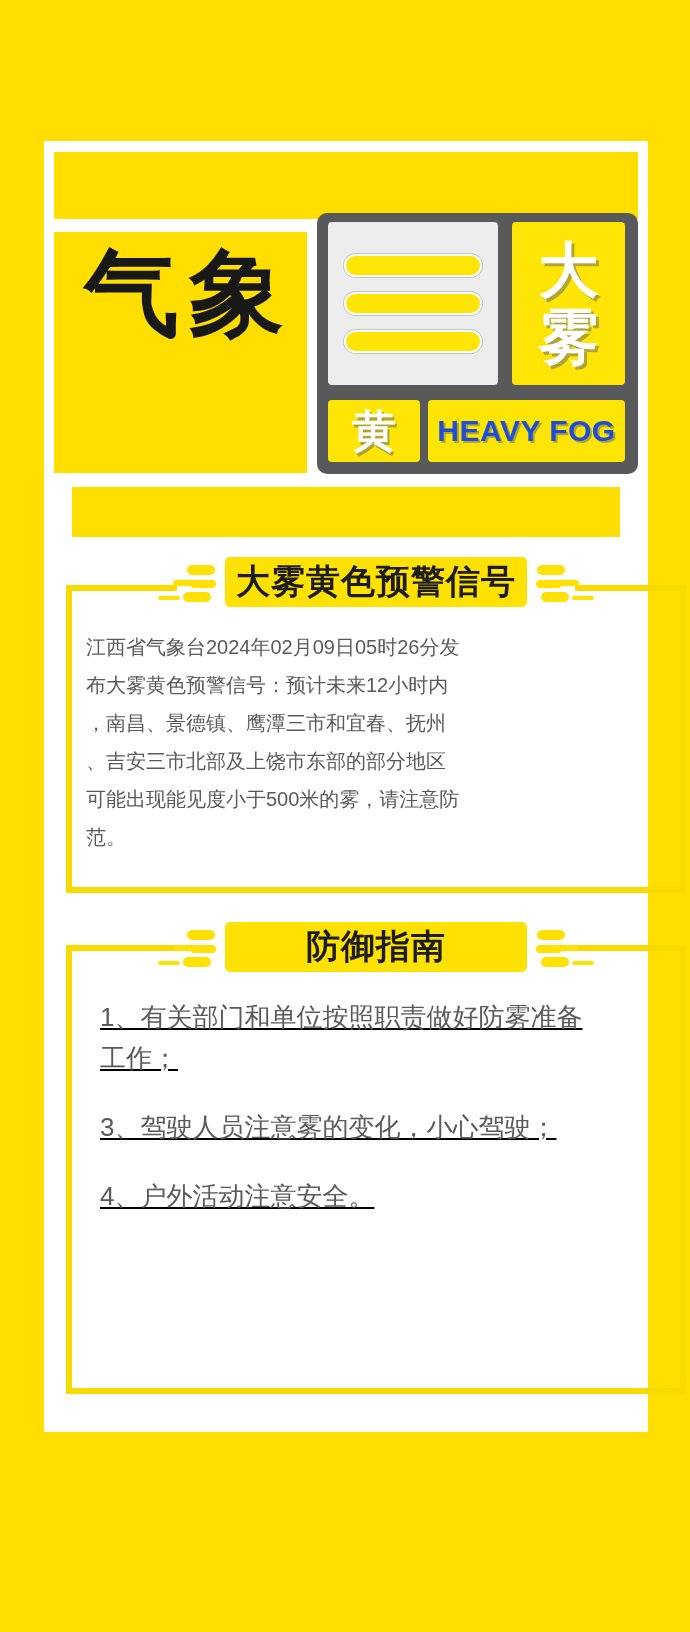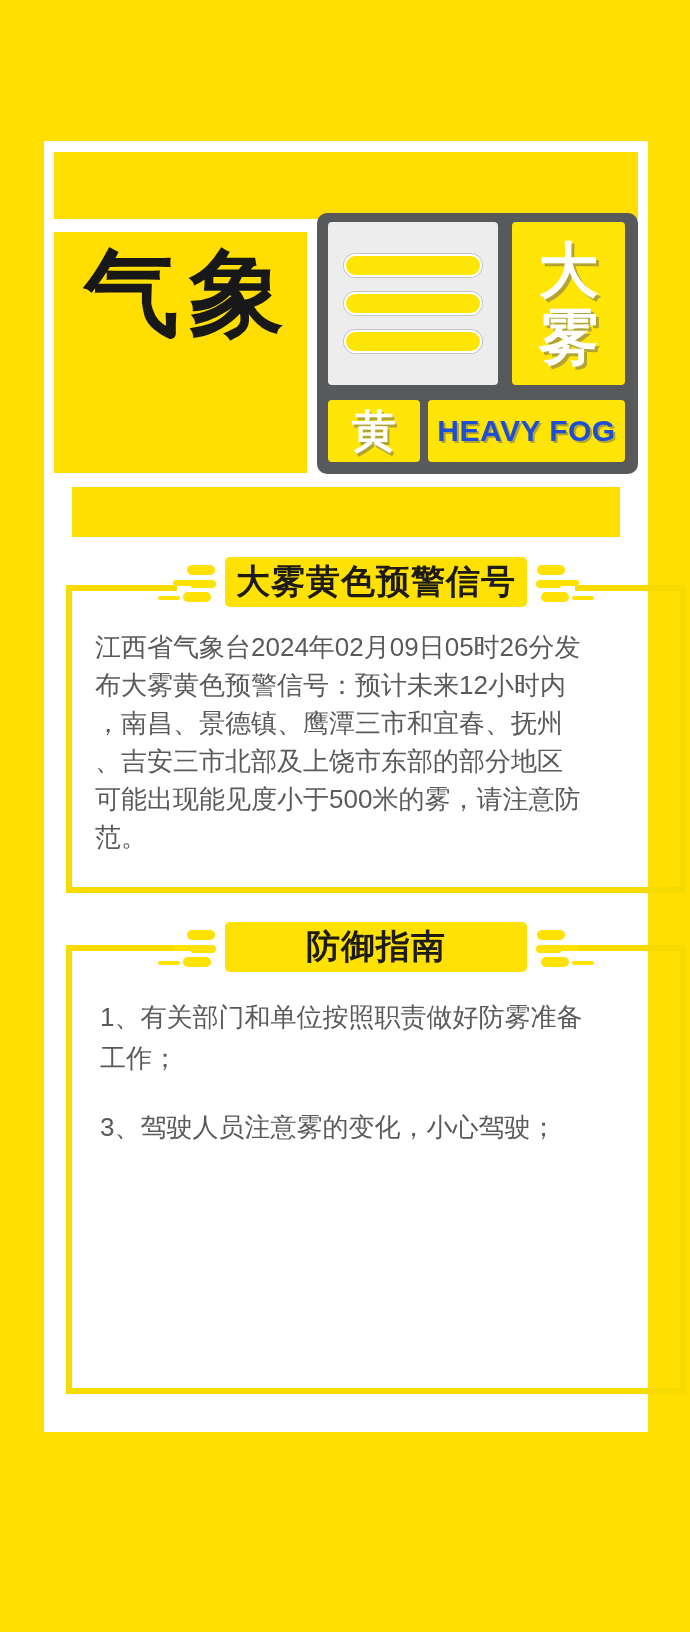--- a/index.html
+++ b/index.html
@@ -43,21 +43,21 @@
     text-shadow:2px 2px 0 rgba(99,100,95,.5);
   }
   
   .leg{position:absolute;top:487px;width:28px;height:50px;background:#ffffff;}
   .leg-left{left:44px;}
   .leg-right{left:620px;}
   
   .card{position:absolute;left:44px;top:537px;width:604px;height:895px;background:#ffffff;}
   .sec{position:absolute;left:22px;width:620px;border:6px solid #F6DA00;box-sizing:border-box;}
   .sec1{top:48px;height:308px;}
-  .sec2{top:408px;height:449px;}
+  .sec2{top:408px;height:449px;text-decoration:underline;}
   .border-mask{
     position:absolute;top:-7px;left:50%;transform:translateX(-50%);
     width:398px;height:9px;background:#ffffff;
   }
   .sec-head{
     position:absolute;left:50%;transform:translateX(-50%);
     width:302px;height:50px;background:#FFE103;border-radius:5px;margin:0;
     display:flex;align-items:center;justify-content:center;
     font-size:34px;font-weight:900;color:#1d1b16;letter-spacing:1px;white-space:nowrap;
   }
@@ -68,21 +68,21 @@
     width:28px;height:10px;border-radius:6px;background:#FFE103;
     box-shadow:-16px 13px 0 -2px #FFE103, 2px 14px 0 -1px #FFE103,
                -4px 27px 0 0 #FFE103, -32px 28px 0 -3px #FFE103;
   }
   .sec-head::after{
     content:"";position:absolute;left:100%;margin-left:10px;top:8px;
     width:28px;height:10px;border-radius:6px;background:#FFE103;
     box-shadow:16px 13px 0 -2px #FFE103, -2px 14px 0 -1px #FFE103,
                4px 27px 0 0 #FFE103, 32px 28px 0 -3px #FFE103;
   }
-  .body{padding:37px 20px 0 23px;font-size:26px;line-height:38px;color:#595A5C;}
+  .body{padding:37px 20px 0 14px;font-size:20px;line-height:38px;color:#595A5C;}
   .items{padding:46px 18px 0 28px;font-size:26px;line-height:41px;color:#595A5C;}
   .item{margin-bottom:28px;}
   .bline{white-space:nowrap;}
 </style>
 </head>
 <body>
 
 <div class="page">
 
   <header class="banner">
@@ -132,17 +132,20 @@
         <span>防御指南</span>
       </h2>
       <div class="items">
         <div class="item">
           <div class="bline">1、有关部门和单位按照职责做好防雾准备</div>
           <div class="bline">工作；</div>
         </div>
         <div class="item">
           <div class="bline">3、驾驶人员注意雾的变化，小心驾驶；</div>
         </div>
+        <div class="item">
+          <div class="bline">4、户外活动注意安全。</div>
+        </div>
       </div>
     </section>
 
   </main>
 </div>
 
 </body></html>

